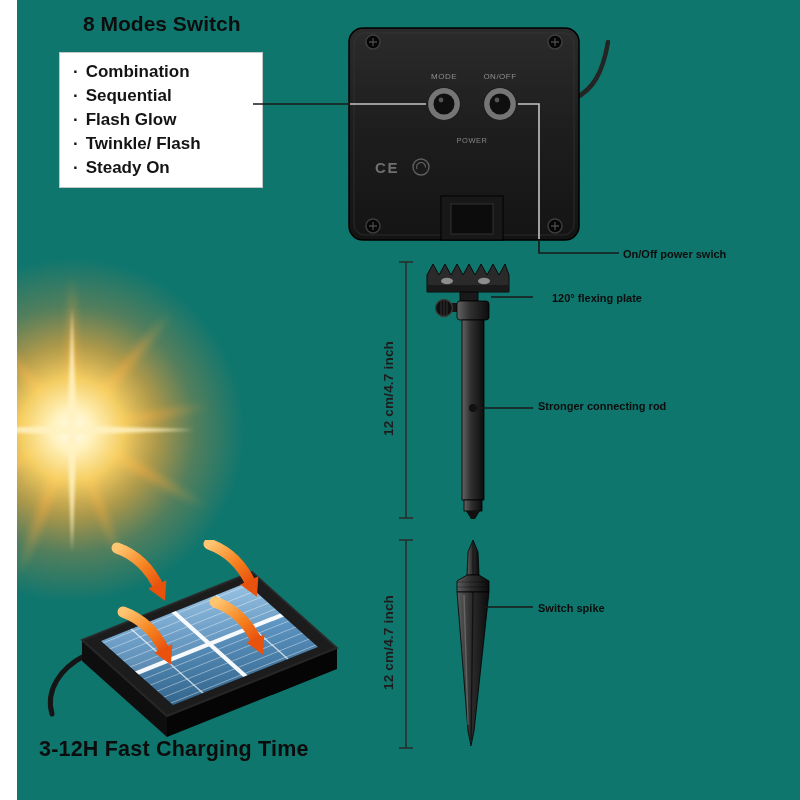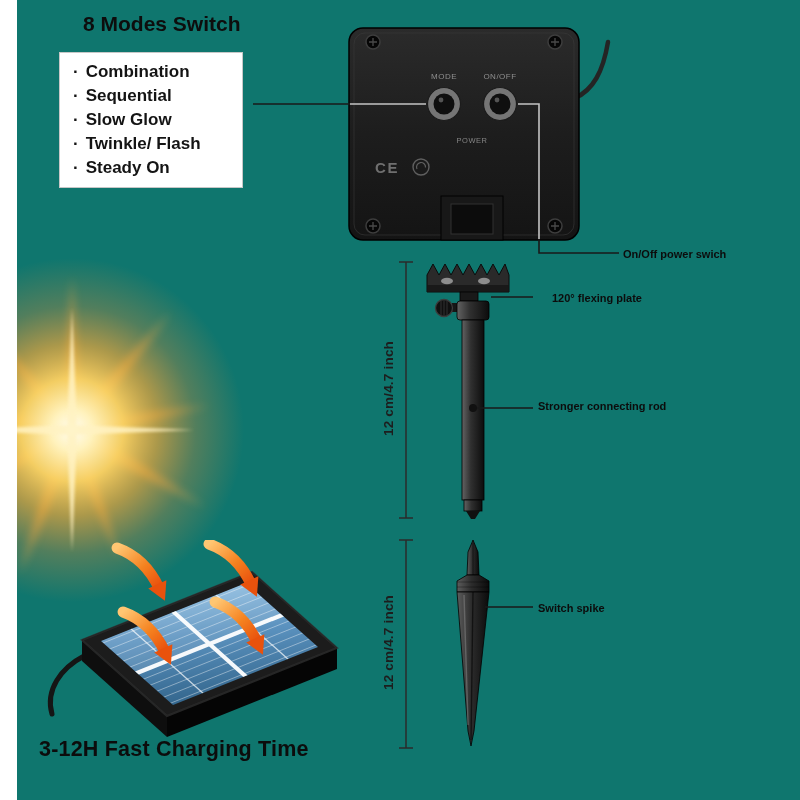--- a/index.html
+++ b/index.html
@@ -1,21 +1,21 @@
 <!DOCTYPE html>
 <html><head>
 <meta charset="utf-8">
 <style>
   * { margin:0; padding:0; box-sizing:border-box; }
   html,body { background:#fff; }
   body { font-family:"Liberation Sans","DejaVu Sans",sans-serif; color:#111; }
   .canvas { position:relative; width:800px; height:800px; background:#0f766e; overflow:hidden;margin-left:17px; }
   .layer { position:absolute; }
   .modes-title { position:absolute; left:66px; top:12px; font-size:21px; font-weight:bold; color:#0d0d0d; }
-  .modes-box { position:absolute; left:42px; top:52px; width:184px; border:1px solid #c7c7c7; padding:7px 8px 7px 13px; background:#fff; }
+  .modes-box { position:absolute; left:42px; top:52px; width:204px; border:1px solid #c7c7c7; padding:7px 8px 7px 13px; background:#fff; }
   .mode-item { font-size:17px; font-weight:bold; color:#141414; line-height:24px; white-space:nowrap; }
   .mode-item::before { content:"·"; margin-right:7px; }
   .callout { position:absolute; font-size:11px; font-weight:bold; color:#0c0c0c; line-height:20px; }
   .dim { position:absolute; width:120px; text-align:center; font-size:13.5px; font-weight:600; color:#1d1d1d; transform:rotate(-90deg); letter-spacing:.2px; }
   .footer { position:absolute; left:22px; top:737px; font-size:21.5px; font-weight:bold; color:#0c0c0c; letter-spacing:.2px; }
   svg text { font-family:"Liberation Sans","DejaVu Sans",sans-serif; }
 </style>
 </head>
 <body>
 
@@ -55,21 +55,21 @@
       <polygon points="180,58 185,180 175,180" transform="rotate(90 180 180)"></polygon>
       <polygon points="180,58 185,180 175,180" transform="rotate(180 180 180)"></polygon>
       <polygon points="180,58 185,180 175,180" transform="rotate(270 180 180)"></polygon>
     </g>
   </svg>
 
   <div class="modes-title">8 Modes Switch</div>
   <div class="modes-box">
     <div class="mode-item"><span>Combination</span></div>
     <div class="mode-item"><span>Sequential</span></div>
-    <div class="mode-item"><span>Slow Glow</span></div>
+    <div class="mode-item"><span>Flash Glow</span></div>
     <div class="mode-item"><span>Twinkle/ Flash</span></div>
     <div class="mode-item"><span>Steady On</span></div>
   </div>
 
   <svg class="layer" style="left:320px; top:20px;" width="290" height="230" viewBox="0 0 290 230">
     <defs>
       <linearGradient id="devBody" x1="0" y1="0" x2="0" y2="1">
         <stop offset="0" stop-color="#2b2b2b"></stop>
         <stop offset=".5" stop-color="#1d1d1d"></stop>
         <stop offset="1" stop-color="#141414"></stop>

